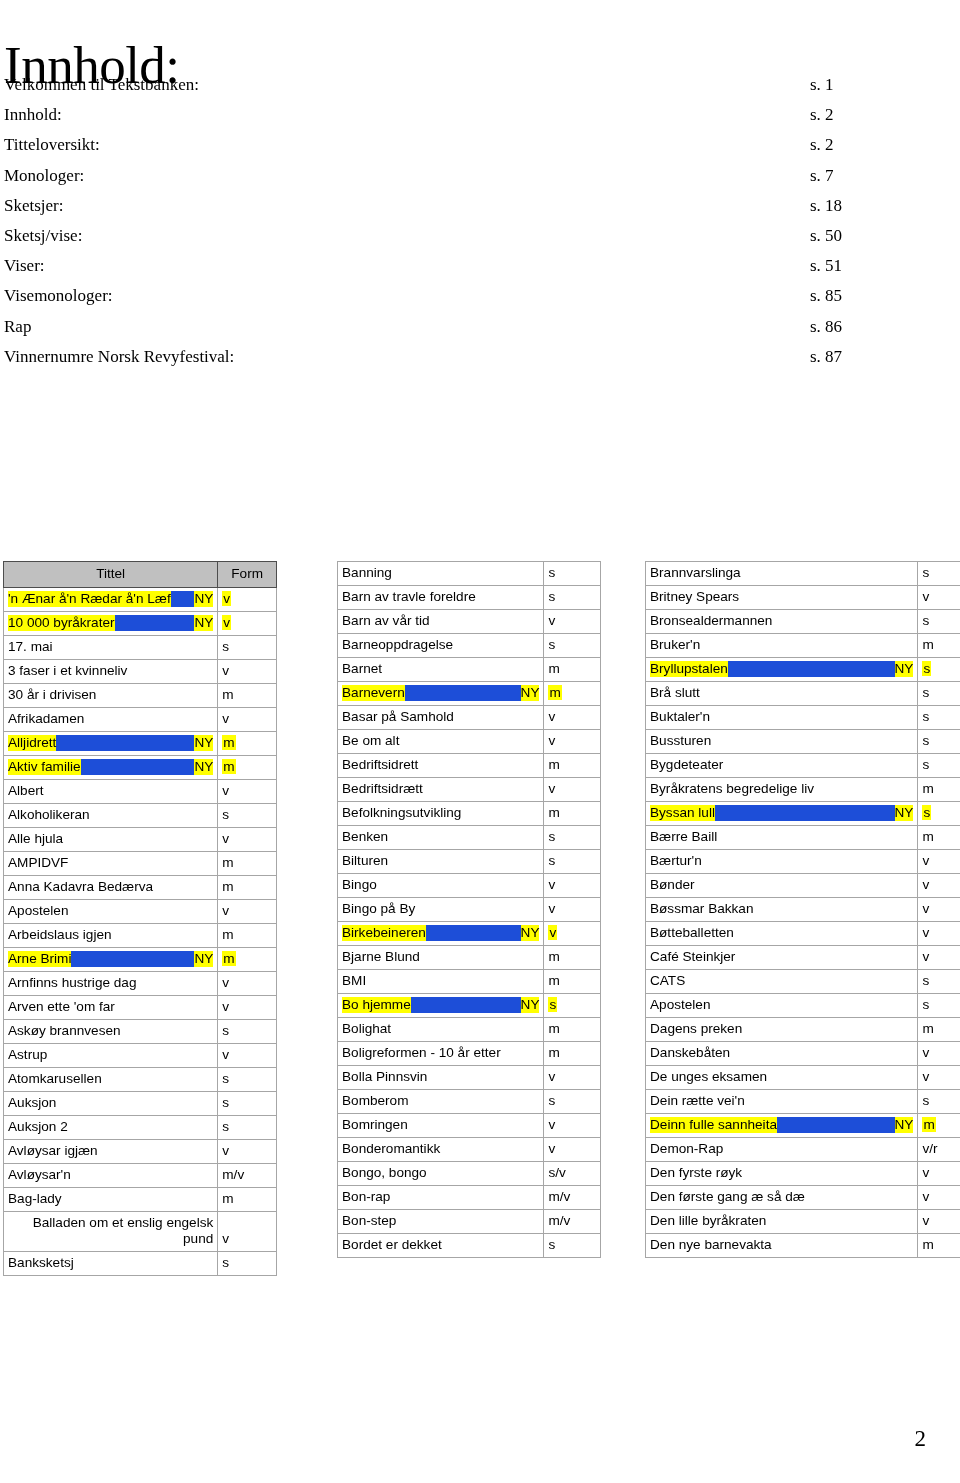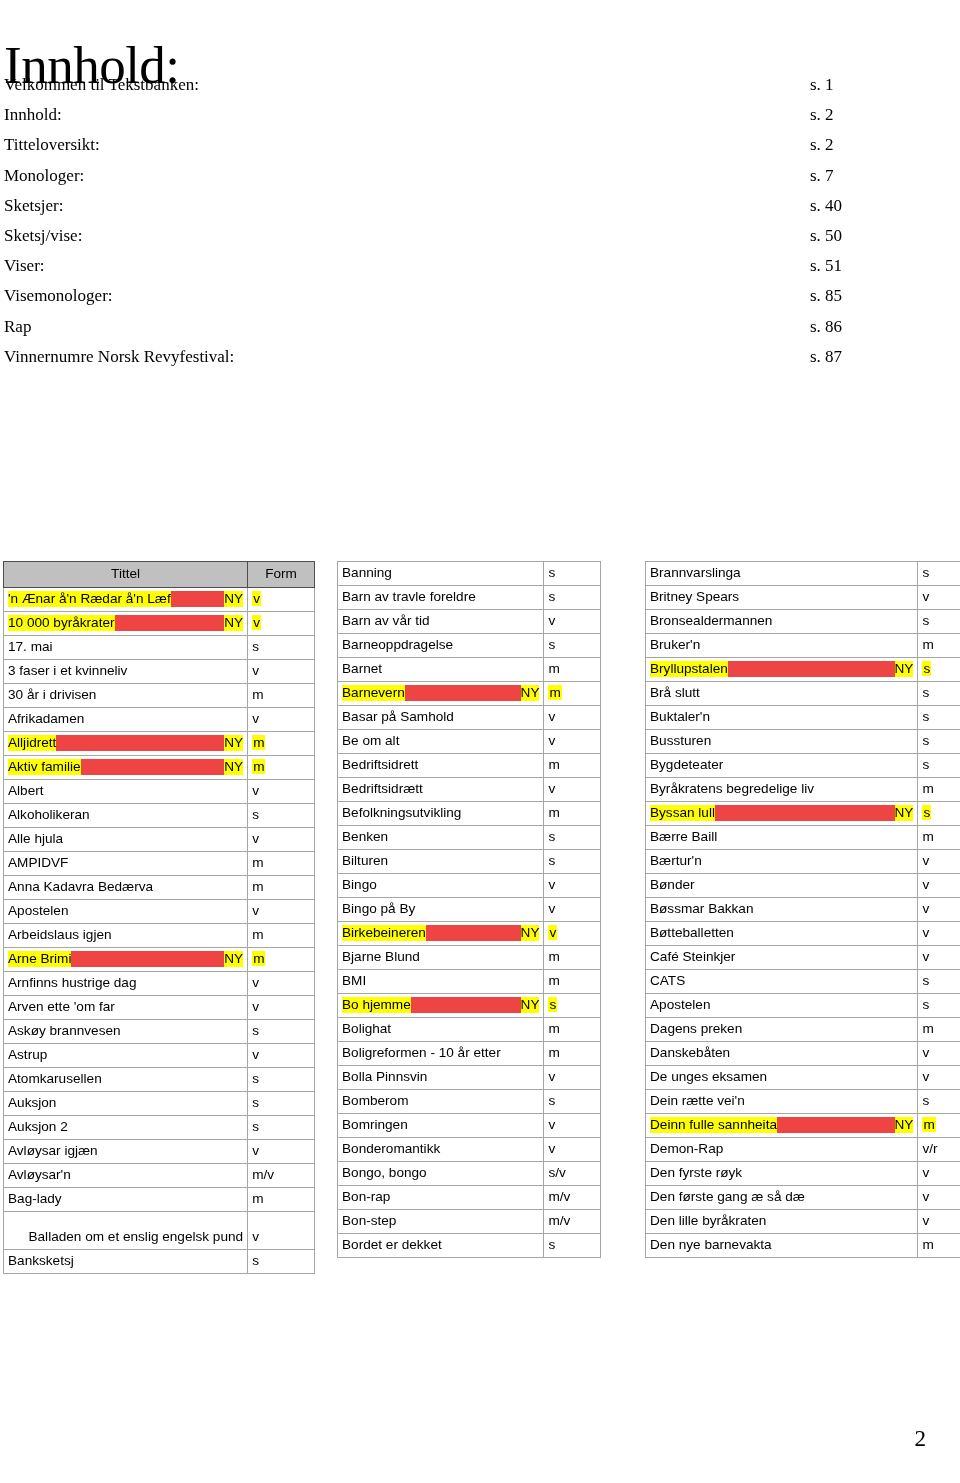--- a/index.html
+++ b/index.html
@@ -60,21 +60,21 @@
   .tables {
     position: absolute;
     left: 0;
     top: 561px;
     width: 960px;
   }
   .tbl-col {
     position: absolute;
     top: 0;
   }
-  .tbl-col-1 { left: 3px;   width: 312px; }
+  .tbl-col-1 { left: 3px;   width: 274px; }
   .tbl-col-2 { left: 337px; width: 264px; }
   .tbl-col-3 { left: 645px; width: 348px; }
 
   table.titles {
     border-collapse: collapse;
     width: 100%;
     table-layout: fixed;
     font-size: 13.6px;
   }
   table.titles col.c-title { width: 78.5%; }
@@ -108,21 +108,21 @@
   }
   .t-name { white-space: nowrap; }
   .t-ny { white-space: nowrap; text-align: right; }
 
   
   tr.hl .t-inner > span,
   tr.hl td.form-cell > span {
     background: #ffff00;
   }
   tr.hl .t-inner {
-    background: #ef4444;
+    background: #1d4ed8;
   }
   tr.hl td.form-cell > span {
     padding: 0 1px;
   }
 
   
   .page-no {
     position: absolute;
     left: 0;
     top: 1426px;
@@ -149,21 +149,21 @@
     <div class="toc-row">
       <span class="toc-label">Titteloversikt:</span>
       <span class="toc-page">s. 2</span>
     </div>
     <div class="toc-row">
       <span class="toc-label">Monologer:</span>
       <span class="toc-page">s. 7</span>
     </div>
     <div class="toc-row">
       <span class="toc-label">Sketsjer:</span>
-      <span class="toc-page">s. 40</span>
+      <span class="toc-page">s. 18</span>
     </div>
     <div class="toc-row">
       <span class="toc-label">Sketsj/vise:</span>
       <span class="toc-page">s. 50</span>
     </div>
     <div class="toc-row">
       <span class="toc-label">Viser:</span>
       <span class="toc-page">s. 51</span>
     </div>
     <div class="toc-row">

